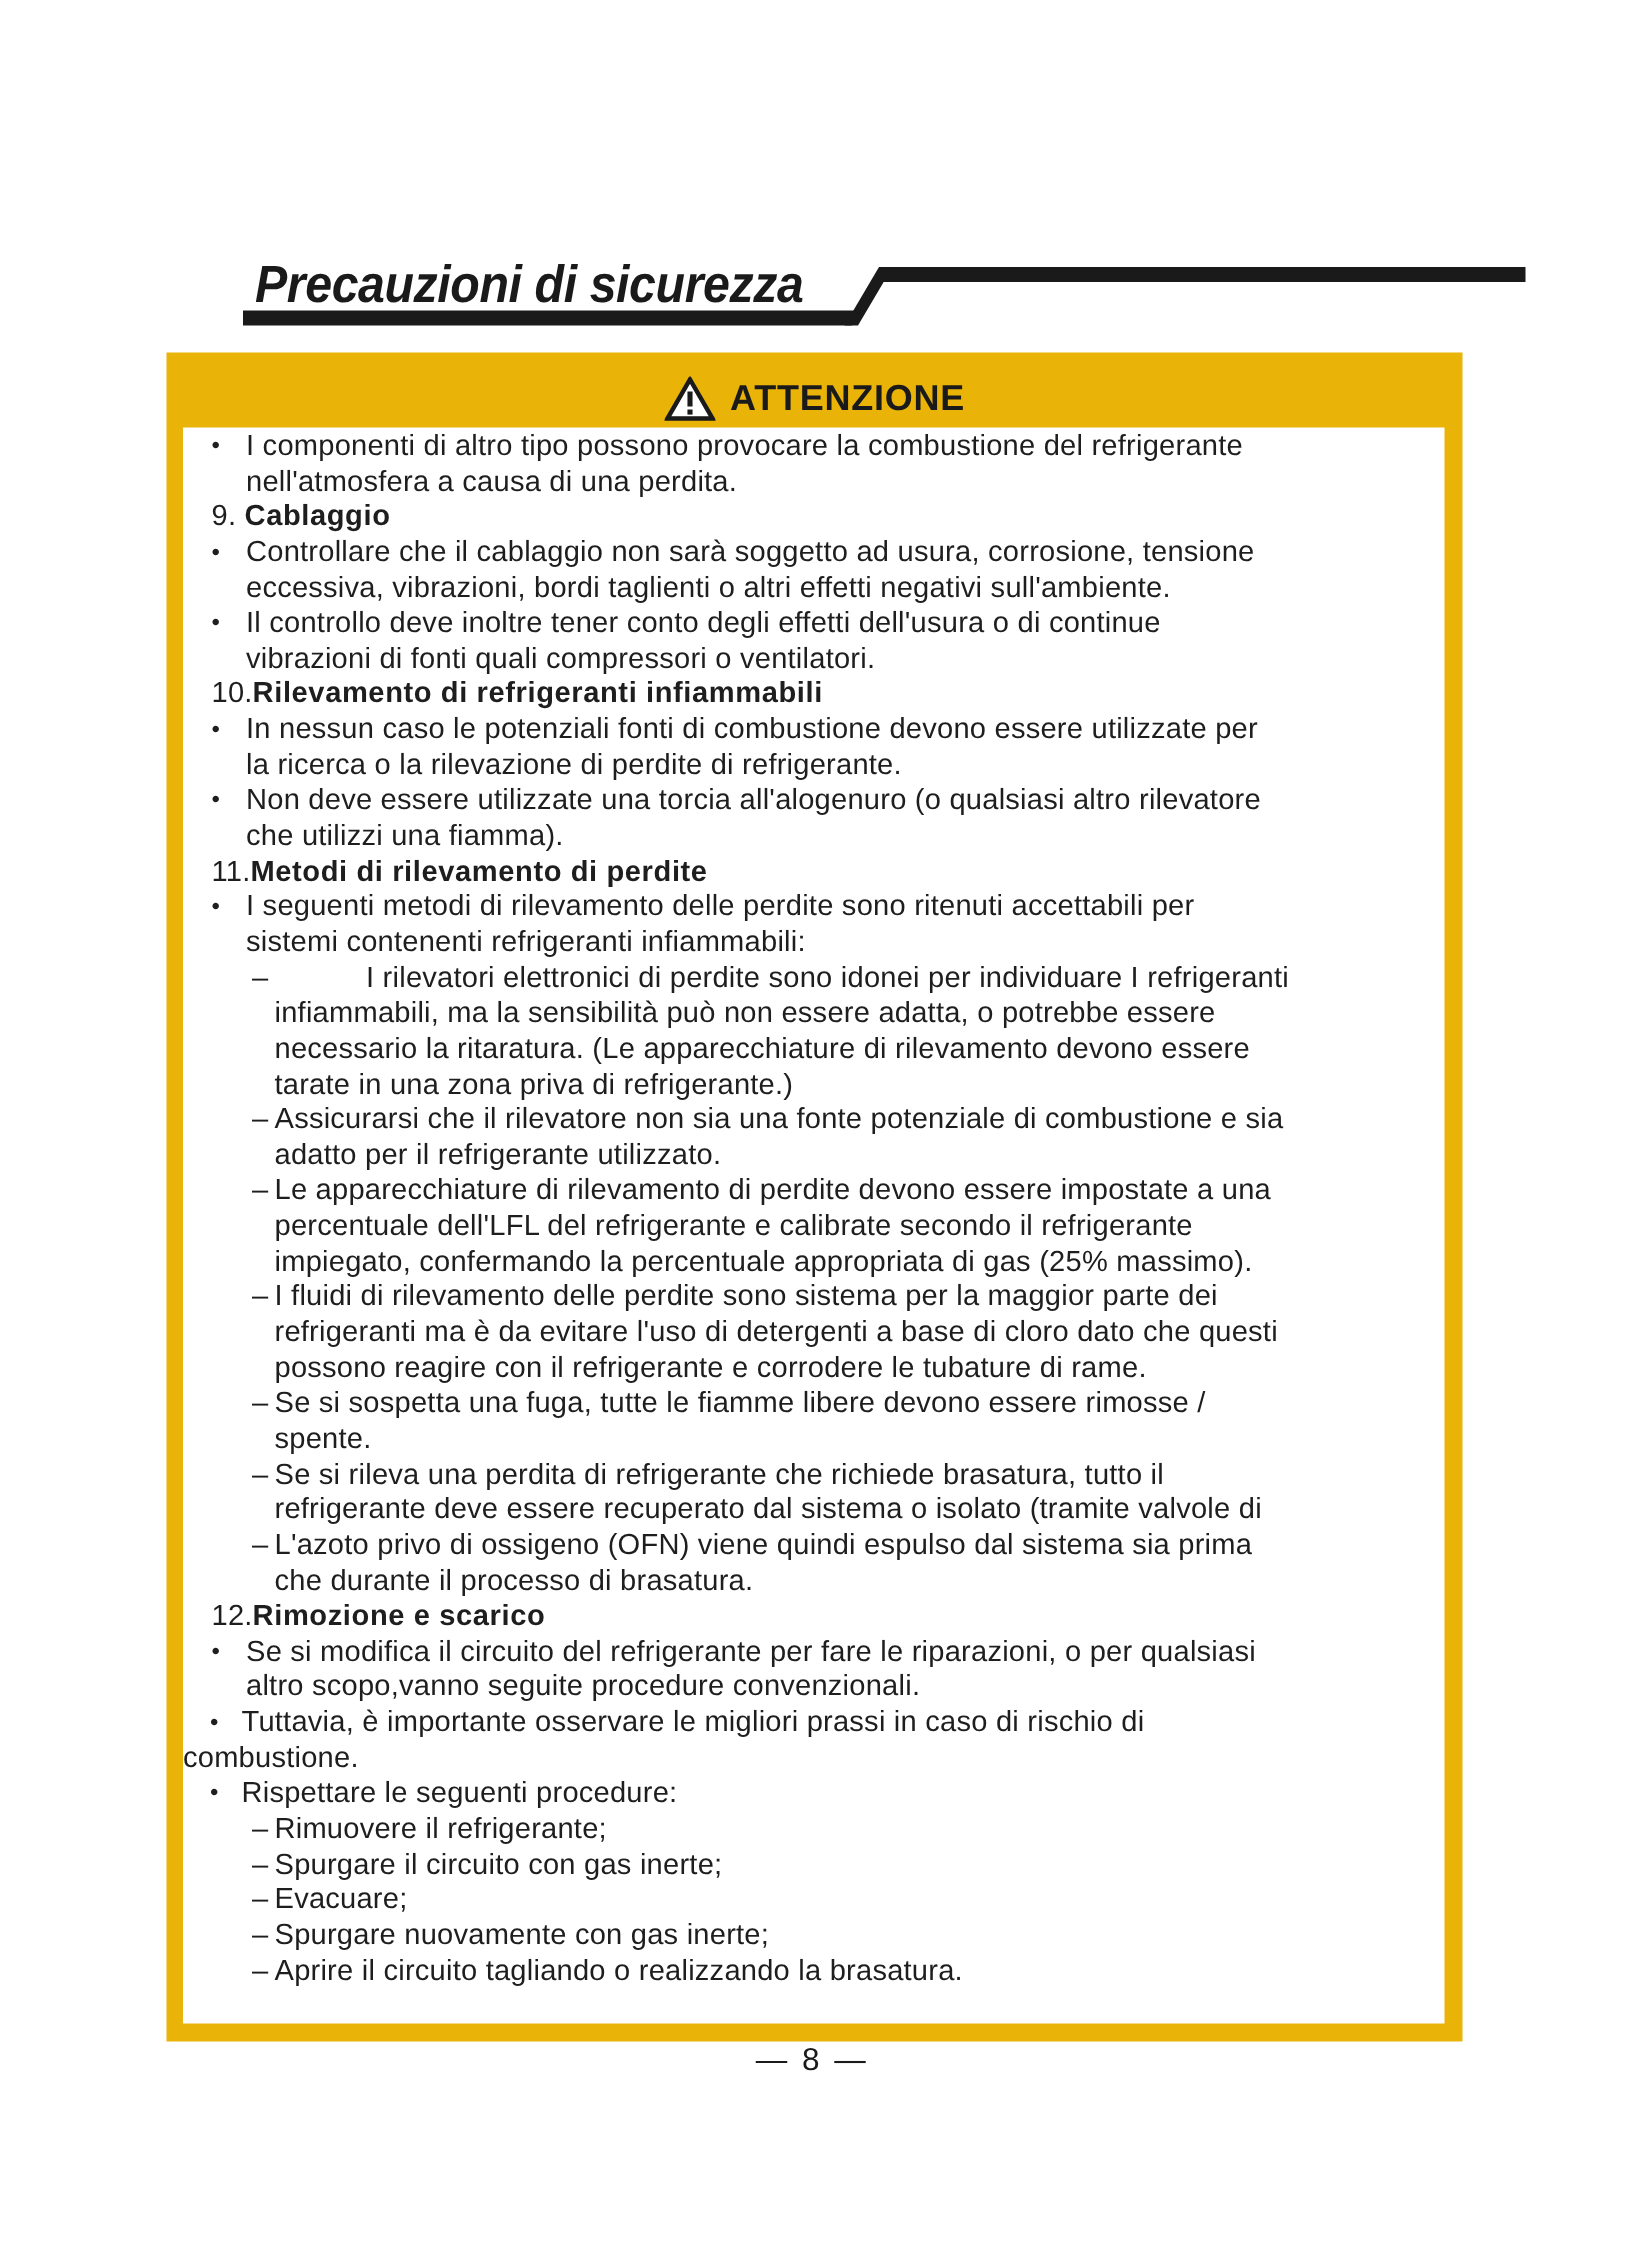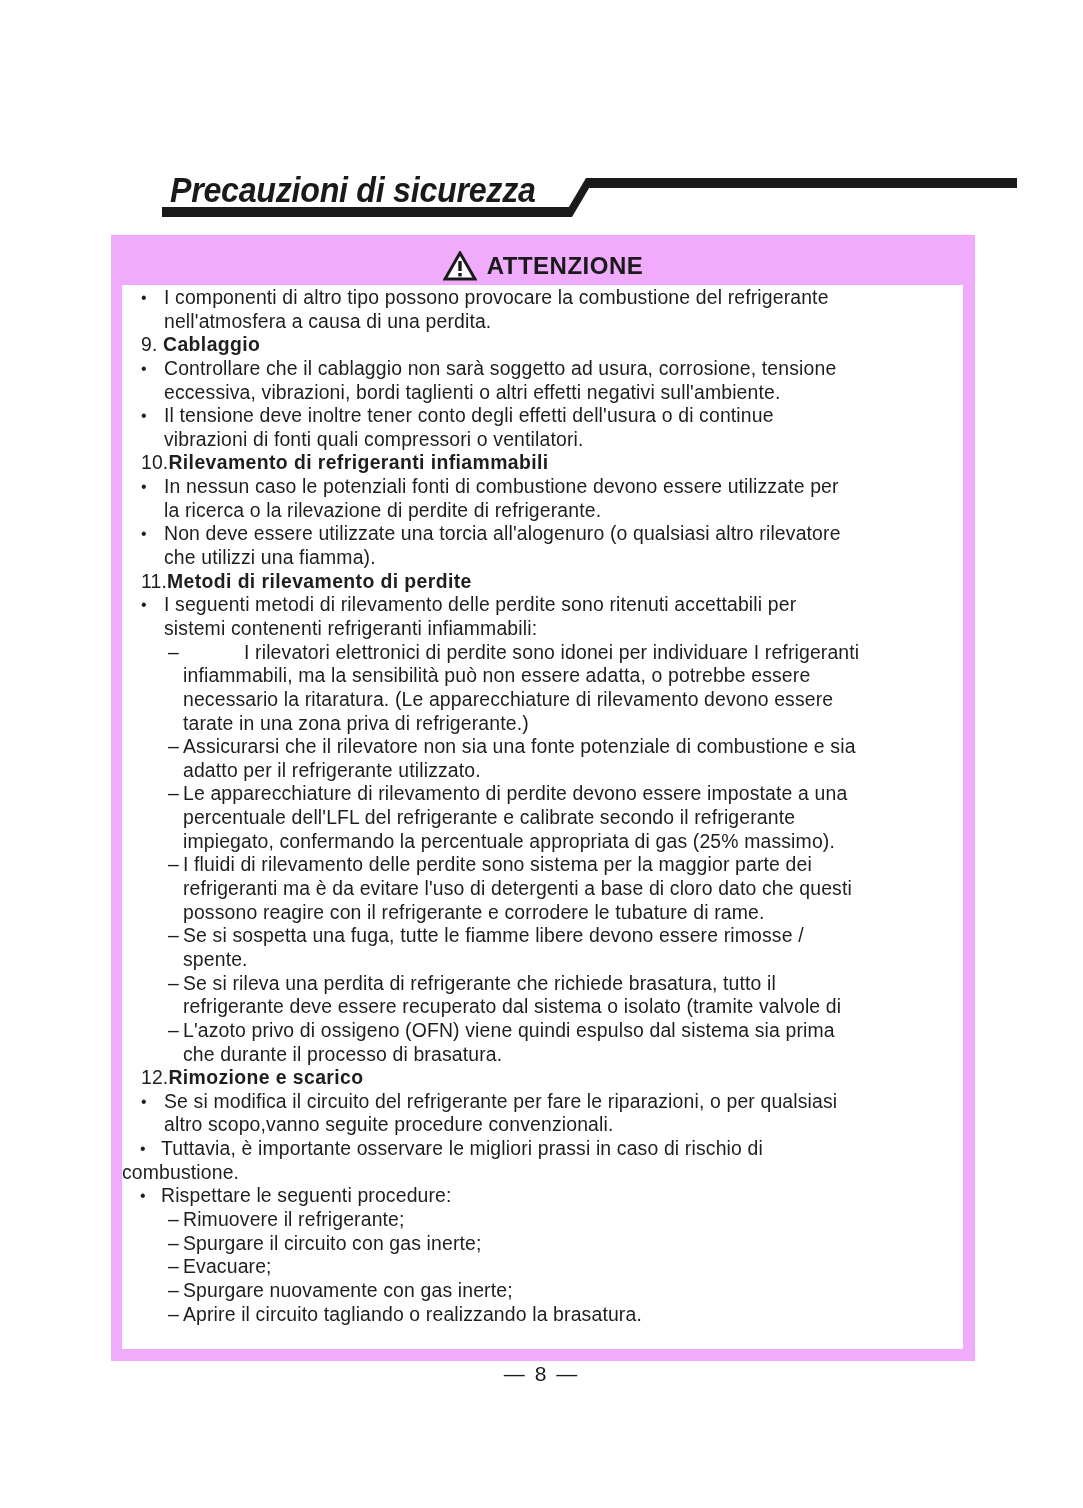--- a/index.html
+++ b/index.html
@@ -13,21 +13,21 @@
       font-family: "Liberation Sans", sans-serif;
       font-weight: bold; font-style: italic;
       font-size: 35px; letter-spacing: -0.3px;
       color: #1a1a1a; white-space: nowrap;
       transform: scaleX(0.92); transform-origin: left top;
     }
 
     .warning-box {
       position: absolute; left: 111px; top: 235px;
       width: 864px; height: 1126px;
-      background: #f0abfc;
+      background: #eab308;
     }
     .warning-header {
       position: absolute; left: 0; top: 0; width: 100%; height: 50px;
       display: flex; align-items: center; justify-content: center;
       gap: 10px; padding-top: 12px;
     }
     .warning-title {
       font-weight: bold; font-size: 24px; letter-spacing: 0.5px; color: #1a1a1a;
     }
     .warning-icon { width: 34px; height: 30px; display: inline-block; }
@@ -109,21 +109,21 @@
     </div>
     <div class="line l-bullet">
       <span class="bullet-mark">•</span>
       <span>Controllare che il cablaggio non sarà soggetto ad usura, corrosione, tensione</span>
     </div>
     <div class="line l-bullet-cont">
       <span>eccessiva, vibrazioni, bordi taglienti o altri effetti negativi sull'ambiente.</span>
     </div>
     <div class="line l-bullet">
       <span class="bullet-mark">•</span>
-      <span>Il tensione deve inoltre tener conto degli effetti dell'usura o di continue</span>
+      <span>Il controllo deve inoltre tener conto degli effetti dell'usura o di continue</span>
     </div>
     <div class="line l-bullet-cont">
       <span>vibrazioni di fonti quali compressori o ventilatori.</span>
     </div>
 
     <div class="line l-sec">
       <span class="sec-num">10.</span><span class="sec-title">Rilevamento di refrigeranti infiammabili</span>
     </div>
     <div class="line l-bullet">
       <span class="bullet-mark">•</span>

